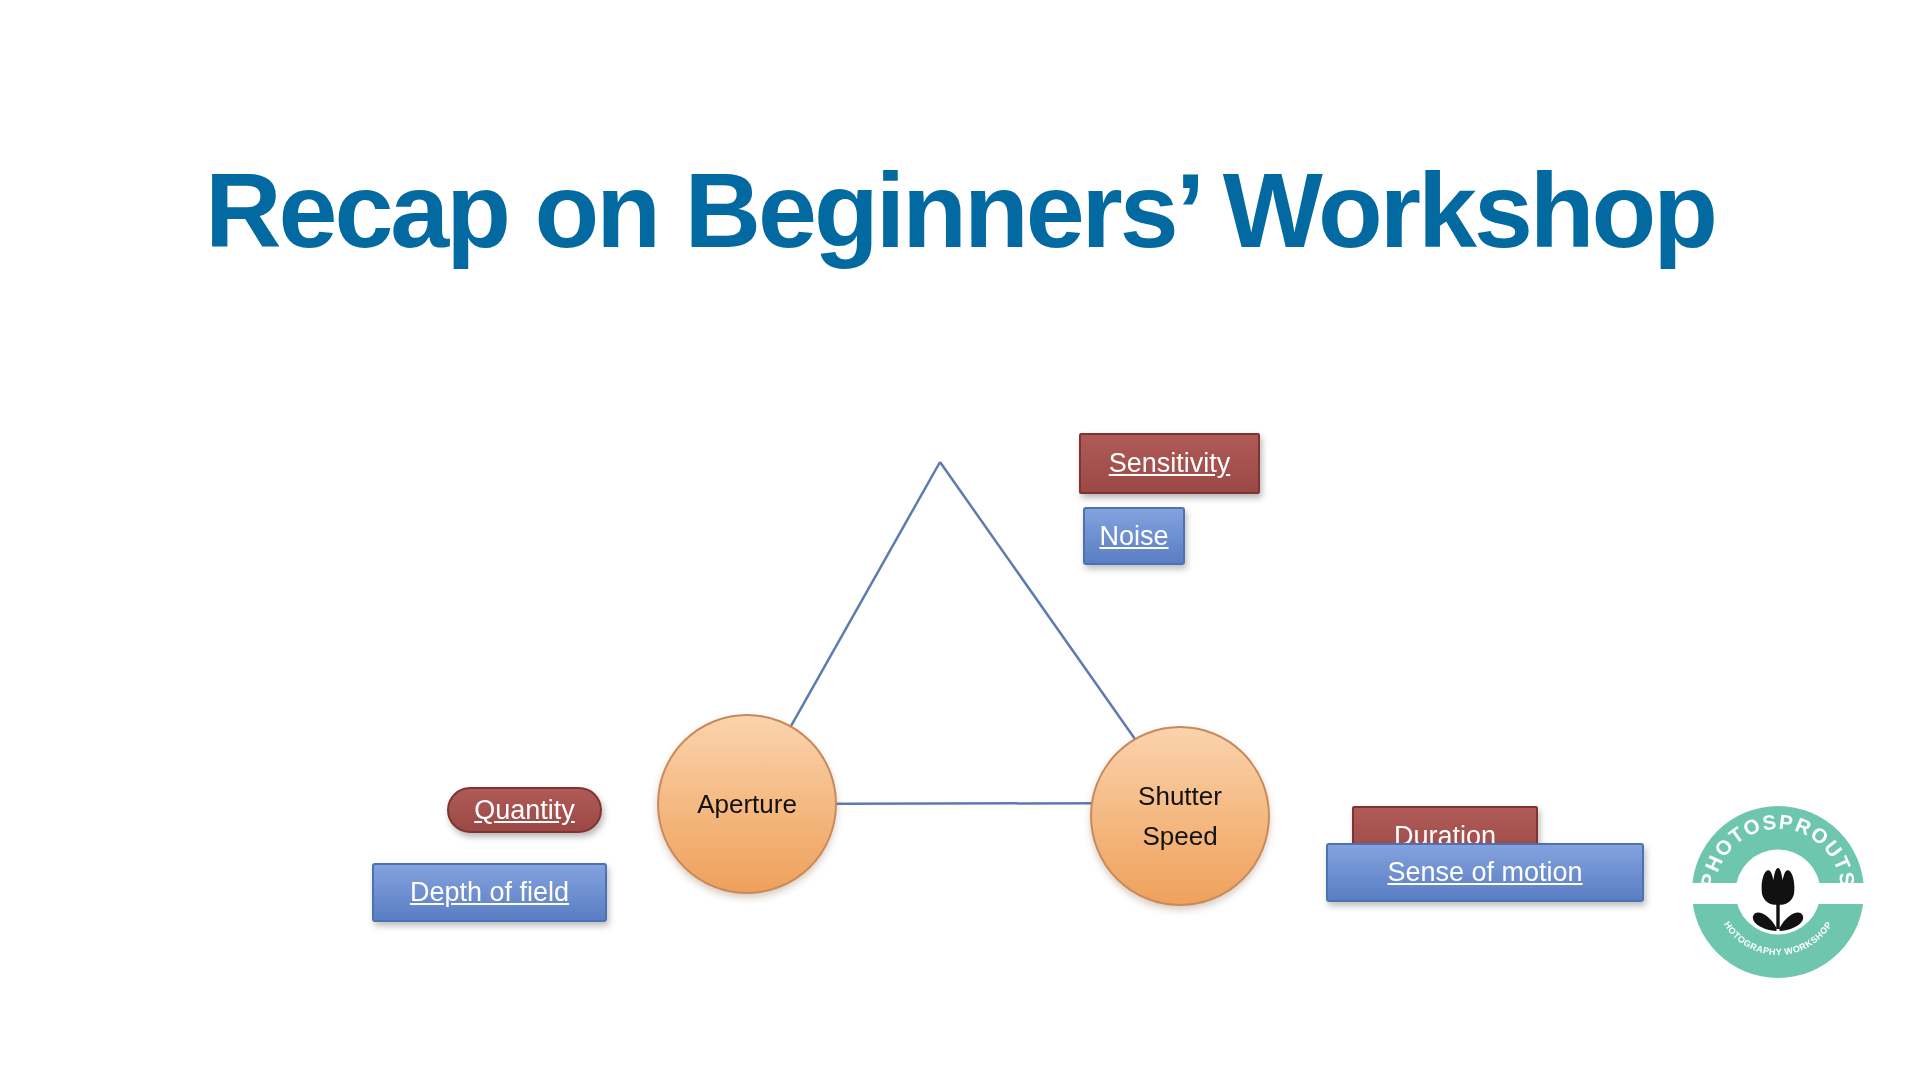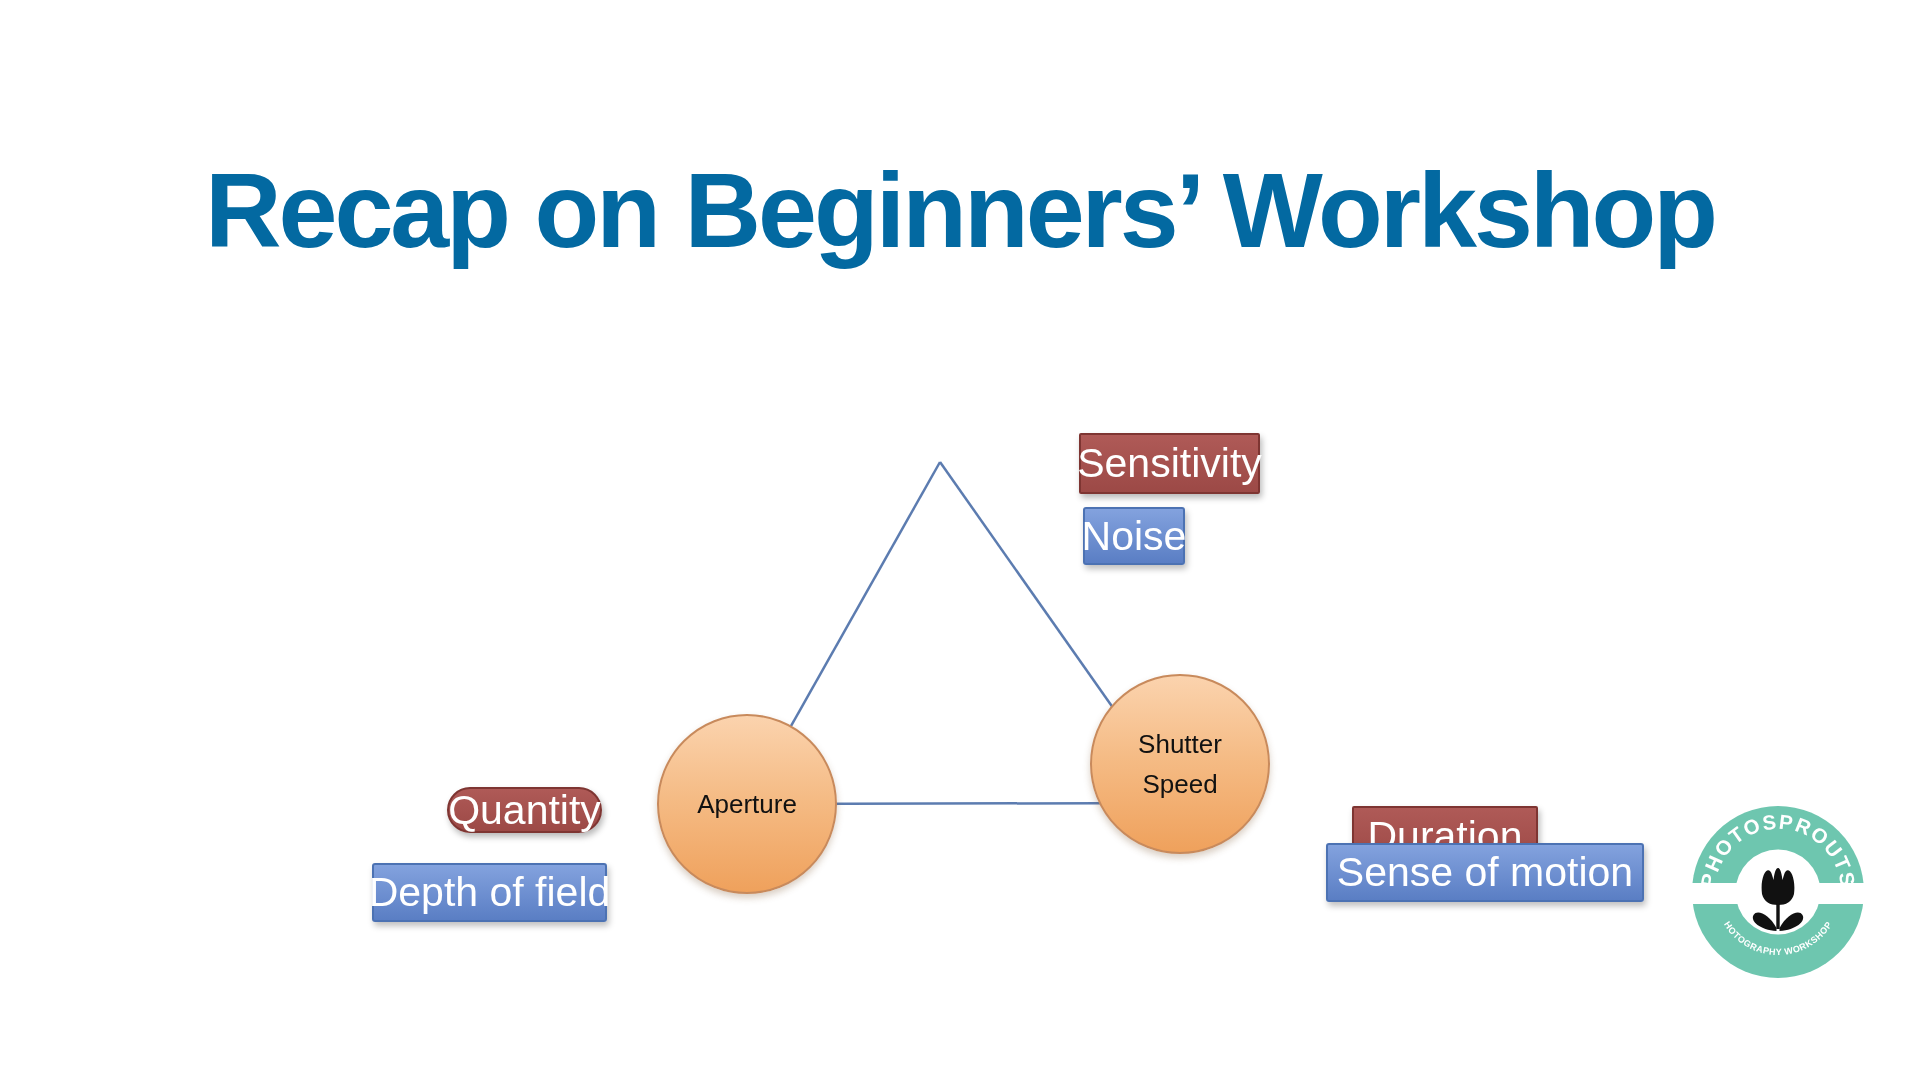--- a/index.html
+++ b/index.html
@@ -36,22 +36,23 @@
     font-size:26px;
     line-height:1.55;
     text-align:center;
     width:110px;
   }
   .tag{
     position:absolute;
     box-sizing:border-box;
     display:flex;align-items:center;justify-content:center;
     color:#ffffff;
-    font-size:41px;
+    font-size:27px;
     white-space:nowrap;
+    text-decoration:underline;
   }
   .tag-red{
     background:linear-gradient(to bottom,#AF5A57 0%,#9C4946 100%);
     border:2px solid #7E3532;
     border-radius:2px;
     box-shadow:2px 4px 6px rgba(0,0,0,0.28);
   }
   .tag-blue{
     background:linear-gradient(to bottom,#83A2DE 0%,#5A7EC4 100%);
     border:2px solid #4C72B3;
@@ -76,21 +77,21 @@
     <line x1="940" y1="462" x2="747" y2="804" stroke="#5C7CB0" stroke-width="2.5"></line>
     <line x1="940" y1="462" x2="1180" y2="803" stroke="#5C7CB0" stroke-width="2.5"></line>
     <line x1="747" y1="804" x2="1180" y2="803" stroke="#5C7CB0" stroke-width="2.5"></line>
   </svg>
 
 
   <div class="node" style="left:657px;top:714px;">
     <div class="node-label">Aperture</div>
   </div>
 
-  <div class="node" style="left:1090px;top:674px;">
+  <div class="node" style="left:1090px;top:726px;">
     <div class="node-label">Shutter Speed</div>
   </div>
 
   <div class="tag tag-red" style="left:1079px;top:433px;width:181px;height:61px;">Sensitivity</div>
 
   <div class="tag tag-blue" style="left:1083px;top:507px;width:102px;height:58px;">Noise</div>
 
   <div class="tag tag-red" style="left:447px;top:787px;width:155px;height:46px;border-radius:26px;">Quantity</div>
 
   <div class="tag tag-blue" style="left:372px;top:863px;width:235px;height:59px;">Depth of field</div>

